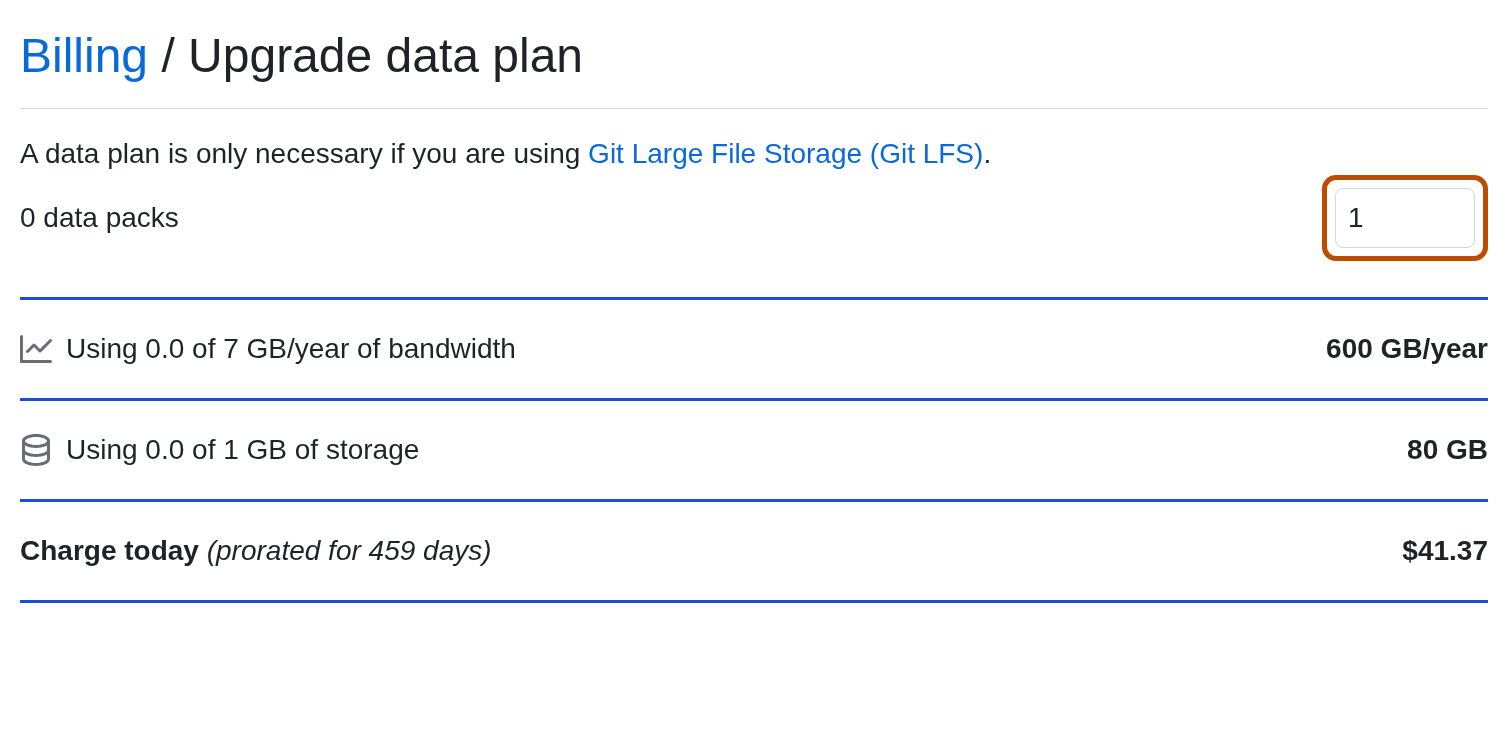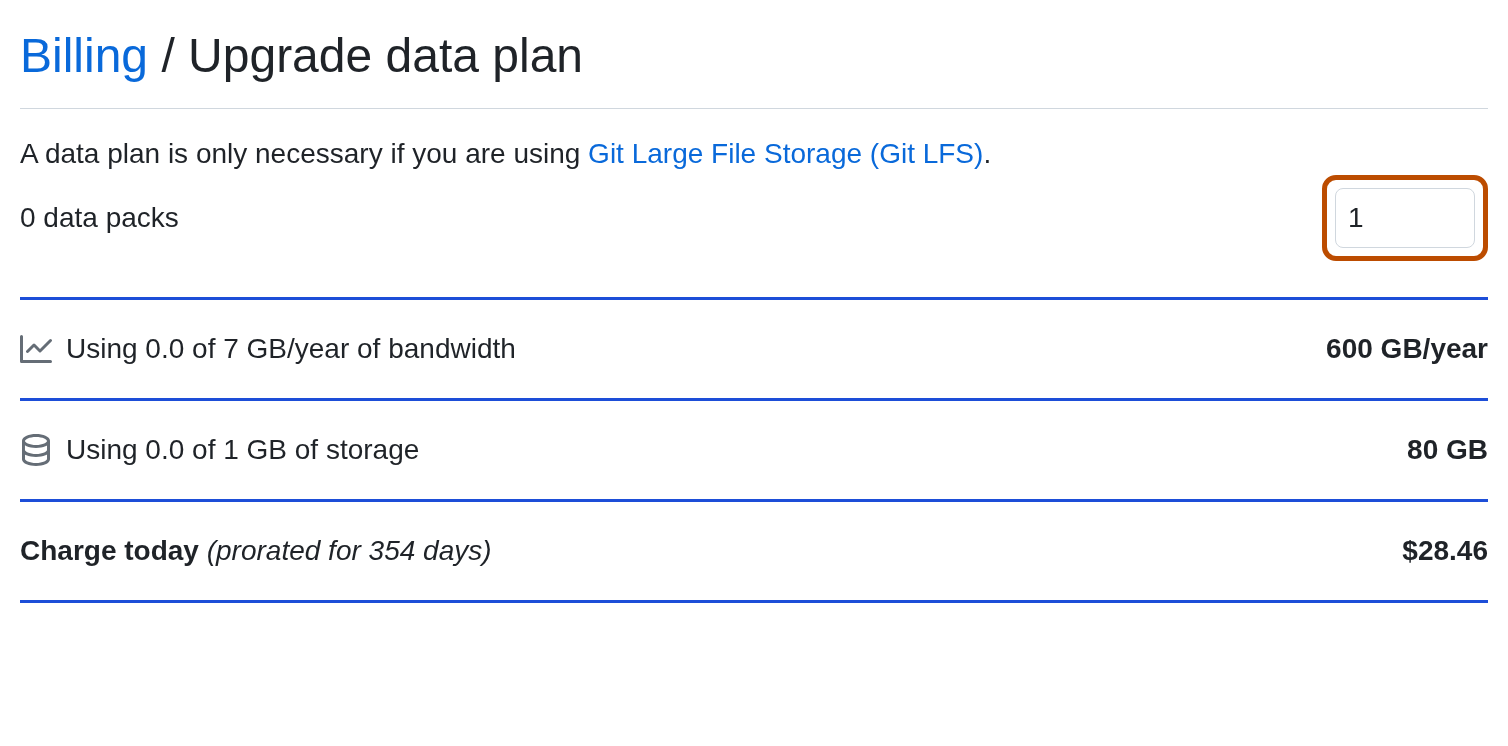--- a/index.html
+++ b/index.html
@@ -151,19 +151,19 @@
   <div class="row-right">
     <span>80 GB</span>
   </div>
 </div>
 
 <div class="row">
   <div class="row-left">
     <span>
       <span class="bold">Charge today</span>
       <span> </span>
-      <span class="italic">(prorated for 354 days)</span>
+      <span class="italic">(prorated for 459 days)</span>
     </span>
   </div>
   <div class="row-right">
-    <span>$28.46</span>
+    <span>$41.37</span>
   </div>
 </div>
 
 </body></html>

